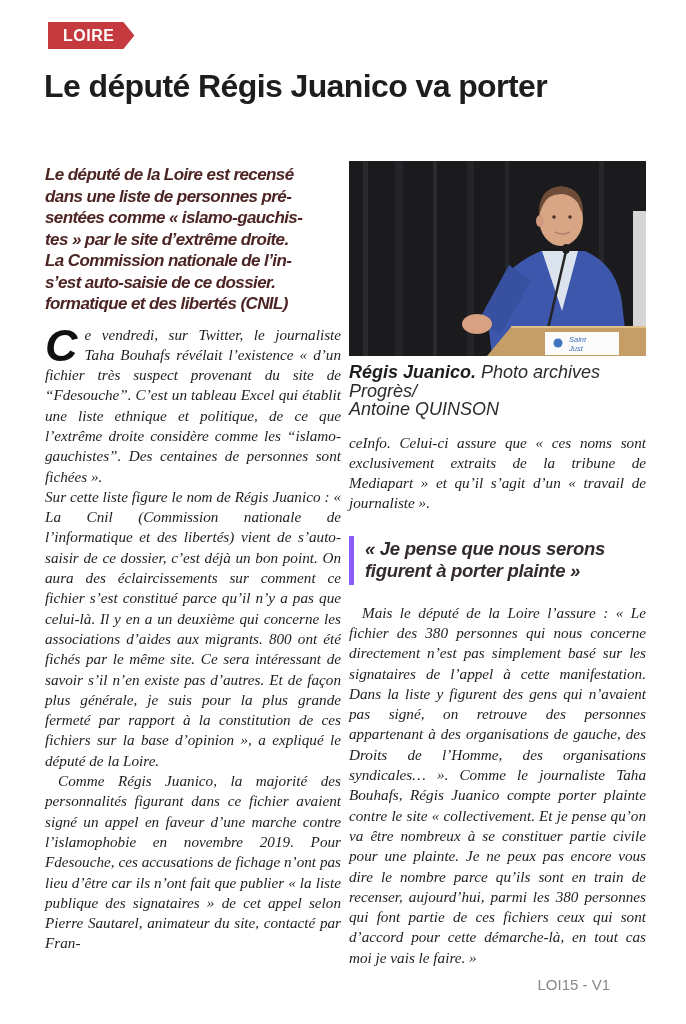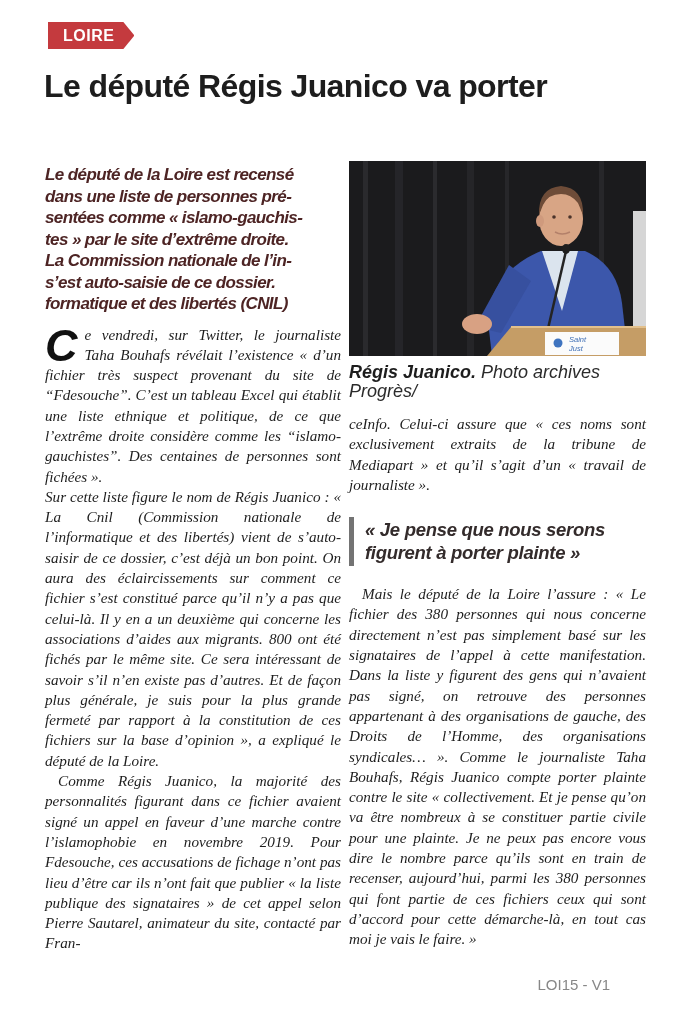--- a/index.html
+++ b/index.html
@@ -37,21 +37,21 @@
     float:left;font-family:"Liberation Sans",sans-serif;font-weight:bold;
     color:#111;font-size:45px;line-height:38px;padding:2px 7px 0 0;
   }
   
   .photo{width:297px;height:195px;display:block;}
   .caption{margin-top:7px;font-size:18px;line-height:18.5px;color:#2b2b2b;}
   .caption .cap-bold{font-weight:bold;color:#1d1d1d;}
   
   .col-right .body-text{margin-top:14px;}
   .pullquote{
-    margin:22px 0 18px 0;border-left:5px solid #737373;padding:2px 0 2px 11px;
+    margin:22px 0 18px 0;border-left:5px solid #8b5cf6;padding:2px 0 2px 11px;
     color:#332b2b;font-weight:bold;font-size:18.5px;line-height:22.5px;
     letter-spacing:-0.3px;
   }
   
   .footer-code{
     position:absolute;top:976px;right:76px;color:#878787;font-size:15px;
   }
 </style>
 </head>
 <body>
@@ -116,20 +116,21 @@
       <line x1="162" y1="166" x2="297" y2="166" stroke="#e2c08c" stroke-width="2"></line>
 
       <rect x="196" y="171" width="74" height="23" fill="#fbfbfb"></rect>
       <circle cx="209" cy="182" r="4.5" fill="#3f74c0"></circle>
       <text x="220" y="181" font-family="Liberation Sans, sans-serif" font-size="7.5" fill="#3f6fb5">Saint</text>
       <text x="220" y="190" font-family="Liberation Sans, sans-serif" font-size="7.5" fill="#3f6fb5">Just</text>
     </svg>
 
     <div class="caption">
       <div><span class="cap-bold">Régis Juanico.</span><span> Photo archives Progrès/</span></div>
+      <div>Antoine QUINSON</div>
     </div>
 
     <div class="body-text">
       <p>ceInfo. Celui-ci assure que « ces noms sont exclusivement extraits de la tribune de Mediapart » et qu’il s’agit d’un « travail de journaliste ».</p>
     </div>
 
     <div class="pullquote">
       <div>« Je pense que nous serons</div>
       <div>figurent à porter plainte »</div>
     </div>

